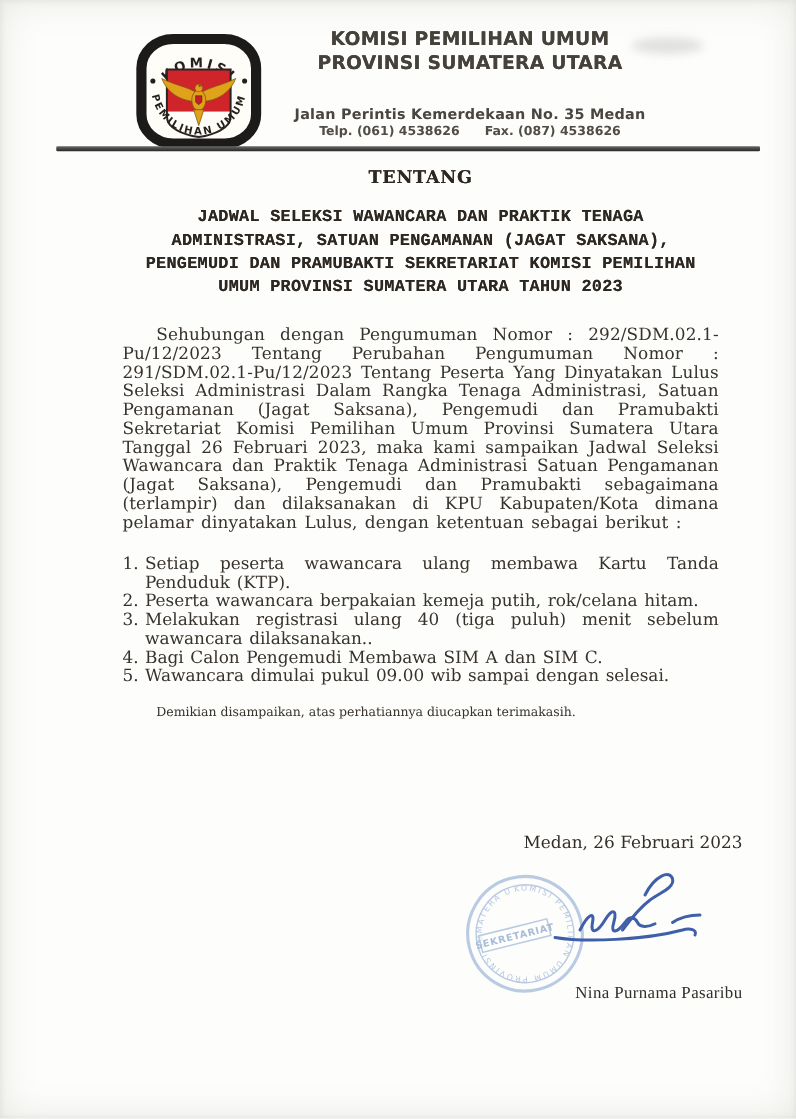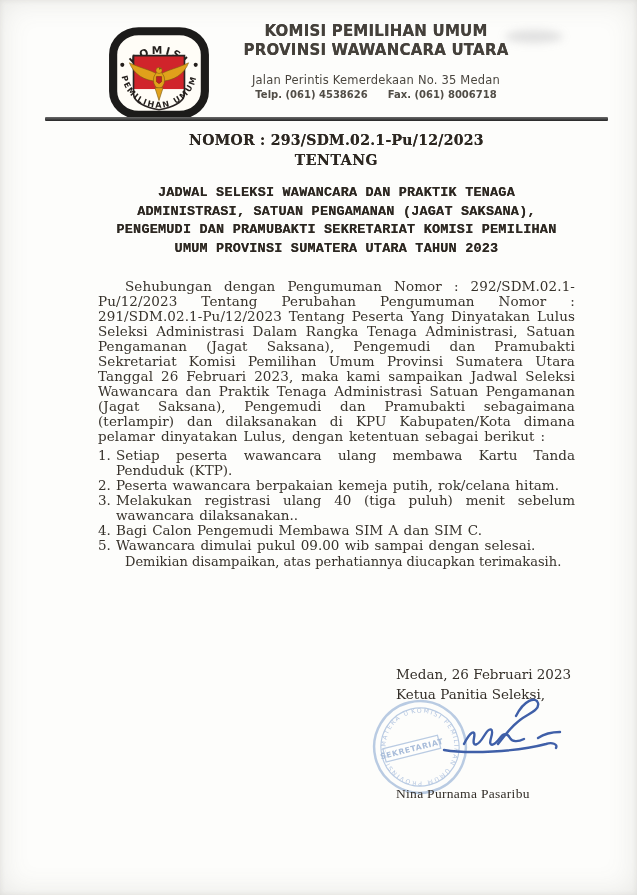--- a/index.html
+++ b/index.html
@@ -16,43 +16,43 @@
     position:absolute;left:505px;top:30px;width:58px;height:13px;border-radius:50%;
     background:rgba(125,125,130,.22);filter:blur(4px);
   }
   
   .logo{position:absolute;left:106px;top:26px;width:106px;height:94px;}
   .lh-text{
     position:absolute;left:214px;top:22px;width:324px;text-align:center;
     font-family:"DejaVu Sans", sans-serif;color:#45413b;
   }
   .org{font-size:15px;font-weight:bold;line-height:19px;letter-spacing:.2px;text-shadow:0 0 .5px #56524c;}
-  .addr{margin-top:13px;font-size:11.5px;font-weight:normal;letter-spacing:.2px;color:#4a463f;}
+  .addr{margin-top:24px;font-size:11.5px;font-weight:bold;letter-spacing:.2px;color:#4a463f;}
   .tel{margin-top:2px;font-size:10px;font-weight:bold;color:#514d46;display:flex;justify-content:center;gap:20px;}
   .rule{position:absolute;left:45px;top:117px;width:563px;height:4px;
     background:linear-gradient(#6a6a6a,#262626);border-radius:1px;}
   
   .content{position:absolute;left:98px;top:130px;width:477px;}
   .h-center{text-align:center;font-weight:bold;color:#2c2721;text-shadow:0 0 .5px #4a453e;}
   .h1{margin-top:10px;font-size:14px;line-height:16px;letter-spacing:.4px;}
   .h2{margin-top:2px;font-size:14px;line-height:16px;letter-spacing:.3px;}
   .h3{margin-top:4px;font-size:14px;line-height:16px;letter-spacing:.6px;}
   .subject{margin:16px auto 0;width:452px;font-size:13.5px;line-height:18.5px;letter-spacing:.2px;font-family:Liberation Mono, monospace;}
   .opening{
-    margin:21px 0 4px;font-size:13.5px;line-height:15px;
+    margin:21px 0 18px;font-size:13.5px;line-height:15px;
     text-align:justify;text-indent:27px;word-spacing:1.5px;letter-spacing:.1px;
   }
   .items{margin-top:4px;}
   .item{display:flex;font-size:13.5px;line-height:15px;}
   .item .num{flex:none;width:18px;}
   .item .txt{flex:1;text-align:justify;word-spacing:1px;}
-  .closing{margin:1px 0 0;font-size:13px;line-height:15px;text-indent:27px;}
+  .closing{margin:14px 0 0;font-size:10px;line-height:15px;text-indent:27px;}
   
   .sig{position:absolute;left:396px;top:664px;width:198px;height:145px;
-    text-align:left;font-size:13.5px;color:#332e28;}
+    text-align:right;font-size:13.5px;color:#332e28;}
   .sig .line{line-height:20px;}
   .stamp{position:absolute;left:-26px;top:33px;width:100px;height:100px;opacity:.8;}
   .autograph{position:absolute;left:22px;top:28px;width:168px;height:72px;}
   .name{position:absolute;left:0;top:122px;width:198px;letter-spacing:.3px;font-family:Liberation Serif, serif;}
 </style>
 </head>
 <body>
 
 <div class="page">
 
@@ -81,32 +81,31 @@
       <path d="M48,60.5 L52,73 L56,60.5 Z" fill="#e0a11b" stroke="#7a5a10" stroke-width="0.6"></path>
       <path id="lg-bot" d="M15,44 A36,35 0 0 0 89,44" fill="none"></path>
       <text font-family="DejaVu Sans, sans-serif" font-size="8" font-weight="bold" fill="#241f1c" letter-spacing="1.6">
         <textPath href="#lg-bot" startOffset="50%" text-anchor="middle">PEMILIHAN UMUM</textPath>
       </text>
     </svg>
   </div>
 
   <div class="lh-text">
     <div class="org">KOMISI PEMILIHAN UMUM</div>
-    <div class="org">PROVINSI WAWANCARA UTARA</div>
+    <div class="org">PROVINSI SUMATERA UTARA</div>
     <div class="addr">Jalan Perintis Kemerdekaan No. 35 Medan</div>
     <div class="tel">
       <span>Telp. (061) 4538626</span>
-      <span>Fax. (061) 8006718</span>
+      <span>Fax. (087) 4538626</span>
     </div>
   </div>
 
   <div class="rule"></div>
 
   <div class="content">
-    <div class="h-center h2">NOMOR : 293/SDM.02.1-Pu/12/2023</div>
     <div class="h-center h3">TENTANG</div>
     <div class="h-center subject">JADWAL SELEKSI WAWANCARA DAN PRAKTIK TENAGA ADMINISTRASI, SATUAN PENGAMANAN (JAGAT SAKSANA), PENGEMUDI DAN PRAMUBAKTI SEKRETARIAT KOMISI PEMILIHAN UMUM PROVINSI SUMATERA UTARA TAHUN 2023</div>
 
     <p class="opening">Sehubungan dengan Pengumuman Nomor : 292/SDM.02.1-Pu/12/2023 Tentang Perubahan Pengumuman Nomor : 291/SDM.02.1-Pu/12/2023 Tentang Peserta Yang Dinyatakan Lulus Seleksi Administrasi Dalam Rangka Tenaga Administrasi, Satuan Pengamanan (Jagat Saksana), Pengemudi dan Pramubakti Sekretariat Komisi Pemilihan Umum Provinsi Sumatera Utara Tanggal 26 Februari 2023, maka kami sampaikan Jadwal Seleksi Wawancara dan Praktik Tenaga Administrasi Satuan Pengamanan (Jagat Saksana), Pengemudi dan Pramubakti sebagaimana (terlampir) dan dilaksanakan di KPU Kabupaten/Kota dimana pelamar dinyatakan Lulus, dengan ketentuan sebagai berikut :</p>
 
     <div class="items">
       <div class="item">
         <span class="num">1.</span>
         <span class="txt">Setiap peserta wawancara ulang membawa Kartu Tanda Penduduk (KTP).</span>
       </div>
@@ -126,21 +125,20 @@
         <span class="num">5.</span>
         <span class="txt">Wawancara dimulai pukul 09.00 wib sampai dengan selesai.</span>
       </div>
     </div>
 
     <p class="closing">Demikian disampaikan, atas perhatiannya diucapkan terimakasih.</p>
   </div>
 
   <div class="sig">
     <div class="line">Medan, 26 Februari 2023</div>
-    <div class="line">Ketua Panitia Seleksi,</div>
 
     <div class="stamp">
       <svg viewBox="0 0 96 96" width="100" height="100">
         <g transform="rotate(-14 48 48)">
           <circle cx="48" cy="48" r="44" fill="none" stroke="#a9bfdd" stroke-width="2.4"></circle>
           <circle cx="48" cy="48" r="37.5" fill="none" stroke="#a9bfdd" stroke-width="1.1"></circle>
           <path id="st-ring" d="M48 15 A33 33 0 1 1 47.9 15" fill="none"></path>
           <text font-family="DejaVu Sans, sans-serif" font-size="6" fill="#a4badb" letter-spacing="1.4">
             <textPath href="#st-ring" startOffset="0%">KOMISI PEMILIHAN UMUM PROVINSI SUMATERA UTARA</textPath>
           </text>

